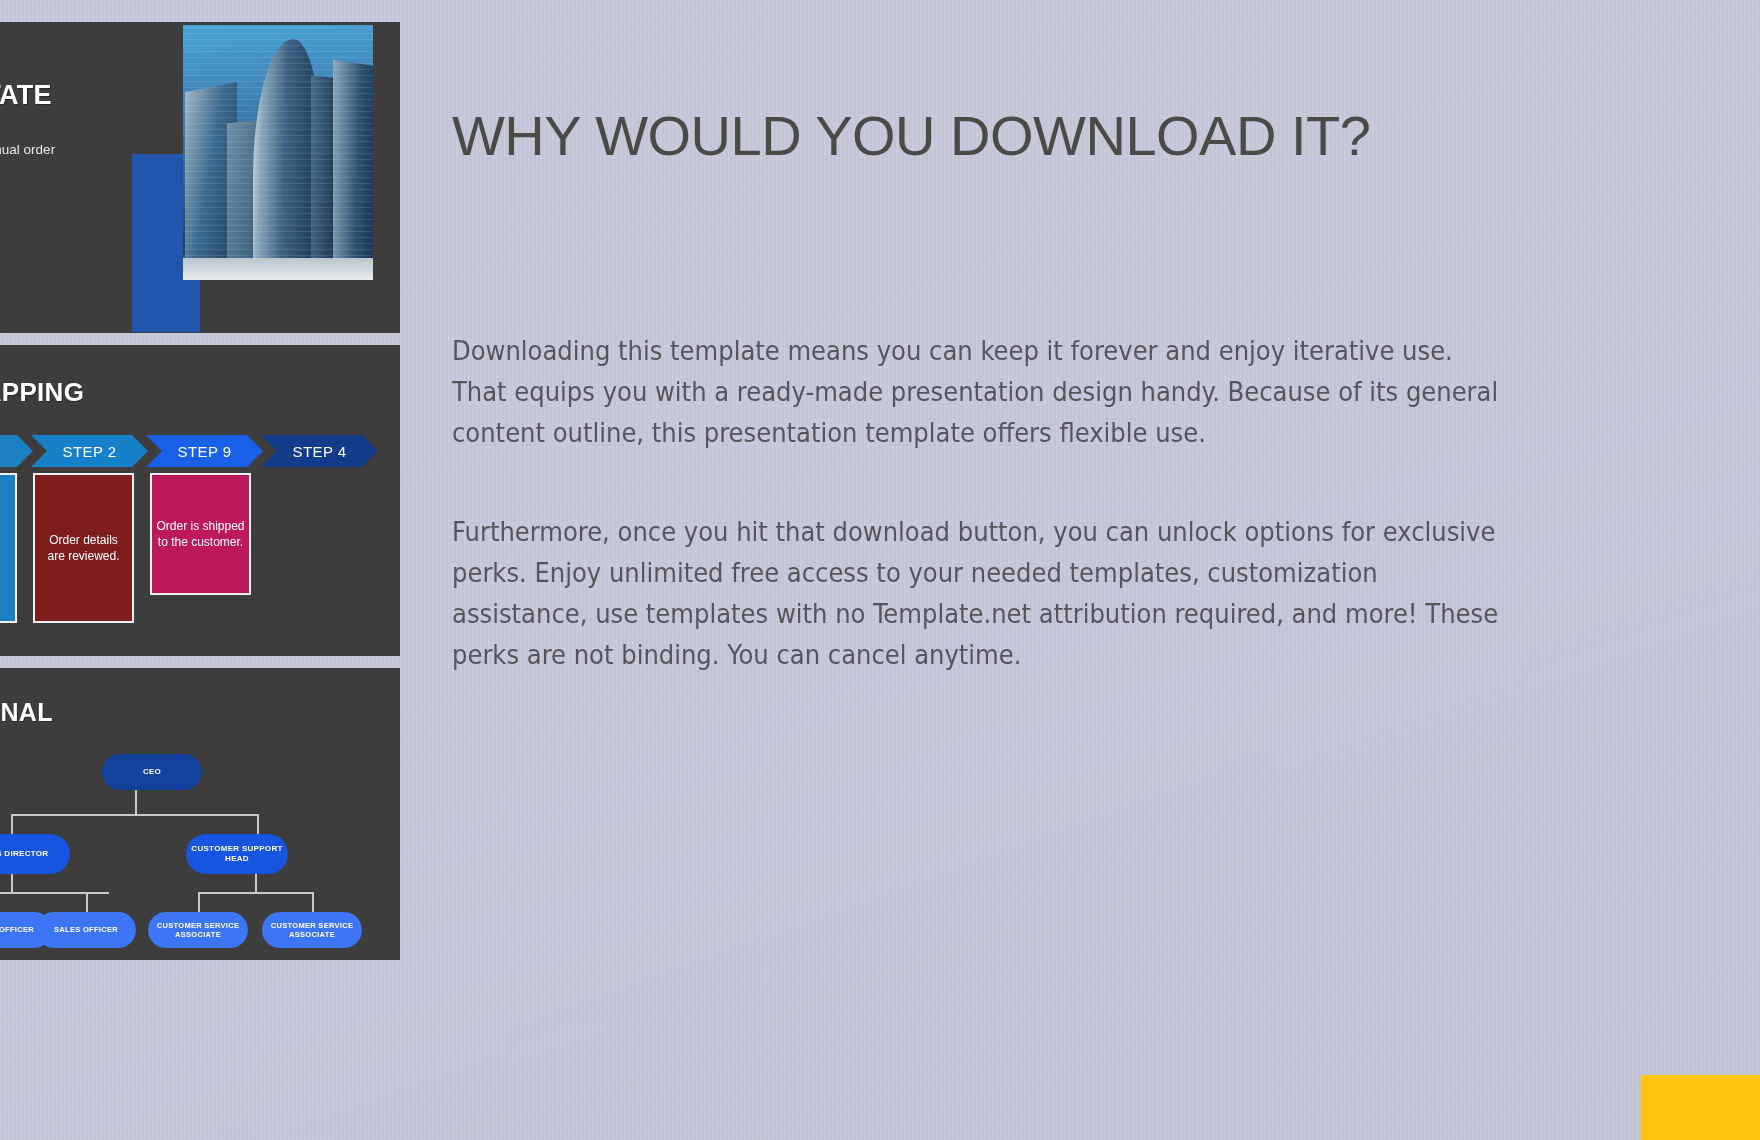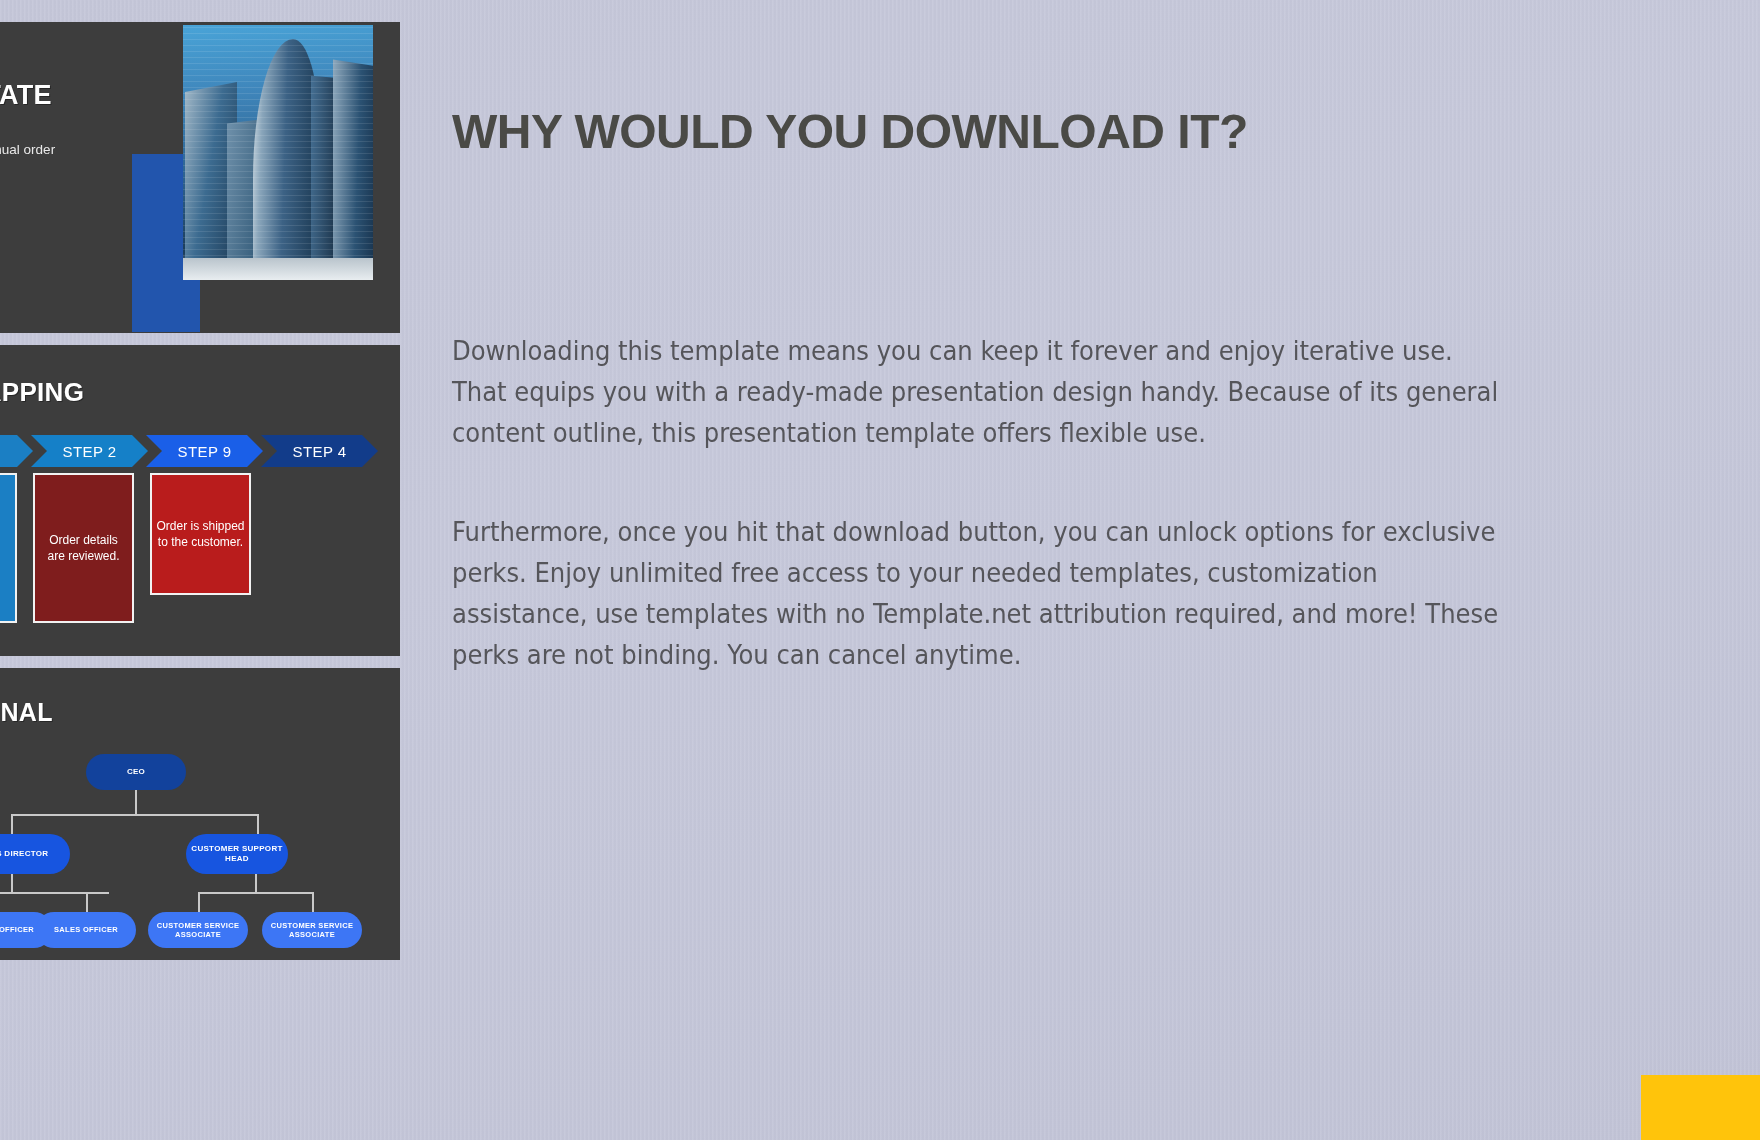--- a/index.html
+++ b/index.html
@@ -124,22 +124,22 @@
   .org-line { position:absolute; background:#c9c9c9; }
 
   
   #content {
     position:absolute; left:452px; top:0;
     width:1100px; height:1140px;
   }
   #page-title {
     position:absolute; left:0; top:108px;
     width:1060px;
-    font-size:48px; line-height:1.0;
-    font-weight:bold; color:#4a4a46;
+    font-size:56px; line-height:1.0;
+    font-weight:normal; color:#4a4a46;
     letter-spacing:-0.5px;
   }
   .para {
     position:absolute; left:0;
     width:1050px;
     font-size:27px; line-height:1.52;
     color:#55555a;
     font-family:"DejaVu Sans Condensed","Liberation Sans", sans-serif;
     font-stretch:condensed;
   }
@@ -187,21 +187,21 @@
           <span>STEP 4</span>
         </div>
       </div>
     <div class="boxes-row" id="boxes-row">
         <div class="p-box" style="background: rgb(27, 127, 196);">
           <span>Order is received.</span>
         </div>
         <div class="p-box" style="background: #7f1d1d;">
           <span>Order details are reviewed.</span>
         </div>
-        <div class="p-box short" style="background: #b91c1c;">
+        <div class="p-box short" style="background: #be185d;">
           <span>Order is shipped to the customer.</span>
         </div>
       </div>
   </div>
 
   <div class="slide-thumb" id="slide-thumb-3">
     <div class="s3-title">
       <span>ORGANIZATIONAL</span>
     <br></div>
     <div class="org" id="org-chart">
@@ -209,21 +209,21 @@
         <div class="org-line" style="left: 211px; top: 146px; width: 248px; height: 2px; background: rgb(201, 201, 201);"></div>
         <div class="org-line" style="left: 211px; top: 146px; width: 2px; height: 20px; background: rgb(201, 201, 201);"></div>
         <div class="org-line" style="left: 457px; top: 146px; width: 2px; height: 20px; background: rgb(201, 201, 201);"></div>
         <div class="org-line" style="left: 211px; top: 206px; width: 2px; height: 18px; background: rgb(201, 201, 201);"></div>
         <div class="org-line" style="left: 113px; top: 224px; width: 196px; height: 2px; background: rgb(201, 201, 201);"></div>
         <div class="org-line" style="left: 286px; top: 224px; width: 2px; height: 20px; background: rgb(201, 201, 201);"></div>
         <div class="org-line" style="left: 455px; top: 206px; width: 2px; height: 18px; background: rgb(201, 201, 201);"></div>
         <div class="org-line" style="left: 398px; top: 224px; width: 116px; height: 2px; background: rgb(201, 201, 201);"></div>
         <div class="org-line" style="left: 398px; top: 224px; width: 2px; height: 20px; background: rgb(201, 201, 201);"></div>
         <div class="org-line" style="left: 512px; top: 224px; width: 2px; height: 20px; background: rgb(201, 201, 201);"></div>
-        <div class="node" style="left: 286px; top: 86px; width: 100px; height: 36px; background: rgb(18, 66, 156); font-size: 8px;">
+        <div class="node" style="left: 302px; top: 86px; width: 100px; height: 36px; background: rgb(18, 66, 156); font-size: 8px;">
           <span>CEO</span>
         </div>
         <div class="node" style="left: 152px; top: 166px; width: 118px; height: 40px; background: rgb(23, 85, 224); font-size: 8px;">
           <span>SALES DIRECTOR</span>
         </div>
         <div class="node" style="left: 386px; top: 166px; width: 102px; height: 40px; background: rgb(23, 85, 224); font-size: 8px;">
           <span>CUSTOMER SUPPORT HEAD</span>
         </div>
         <div class="node" style="left: 152px; top: 244px; width: 100px; height: 36px; background: rgb(61, 118, 245); font-size: 7.5px;">
           <span>SALES OFFICER</span>

